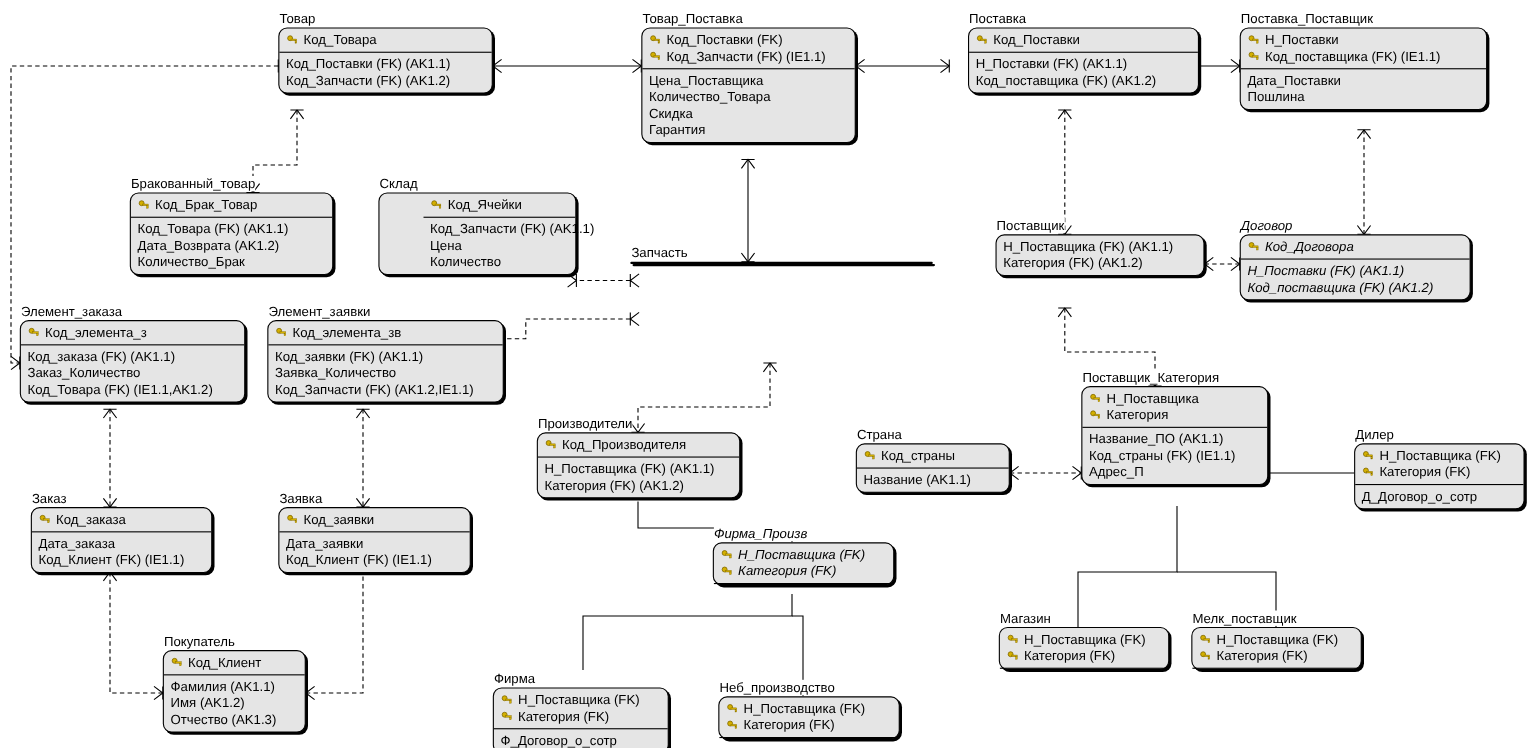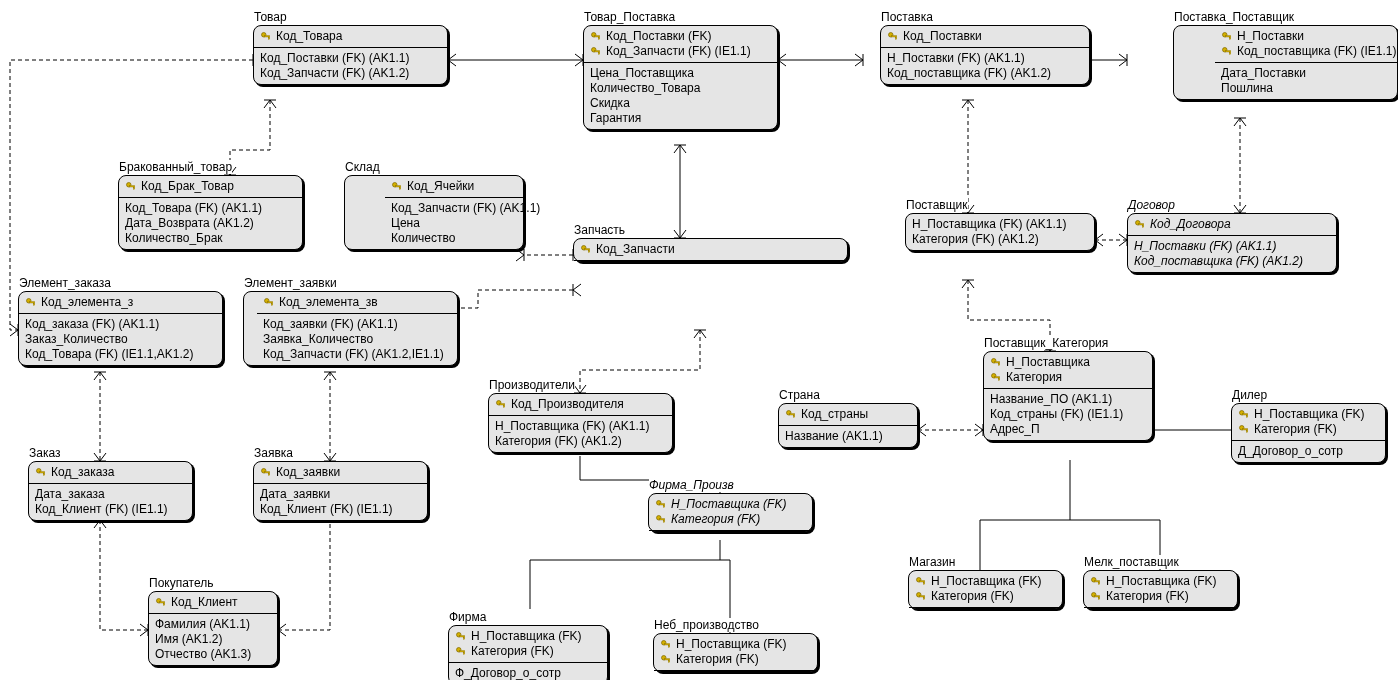--- a/index.html
+++ b/index.html
@@ -209,21 +209,21 @@
           <span class="txt">Код_заказа (FK) (AK1.1)</span>
         </div>
         <div class="row">
           <span class="txt">Заказ_Количество</span>
         </div>
         <div class="row">
           <span class="txt">Код_Товара (FK) (IE1.1,AK1.2)</span>
         </div>
       </div>
     </div>
-    <div class="entity" style="left: 243px; top: 291px; width: 215px; padding-left: 13px;">
+    <div class="entity" style="left: 243px; top: 291px; width: 215px;">
       <div class="title">Элемент_заявки</div>
       <div class="pk-section">
         <div class="row">
           <span class="key-icon">
             <svg viewBox="0 0 16 16">
               <circle cx="5" cy="5" r="3" fill="#d4b000" stroke="#826a00" stroke-width="1"></circle>
               <rect x="6" y="6" width="7" height="2" fill="#d4b000" stroke="#826a00" stroke-width="0.5"></rect>
               <rect x="11" y="8" width="2" height="3" fill="#d4b000" stroke="#826a00" stroke-width="0.5"></rect>
             </svg>
           </span>
@@ -374,32 +374,20 @@
         <div class="row">
           <span class="txt">Скидка</span>
         </div>
         <div class="row">
           <span class="txt">Гарантия</span>
         </div>
       </div>
     </div>
     <div class="entity" style="left: 573px; top: 238px; width: 275px;">
       <div class="title">Запчасть</div>
-      <div class="pk-section">
-        <div class="row">
-          <span class="key-icon">
-            <svg viewBox="0 0 16 16">
-              <circle cx="5" cy="5" r="3" fill="#d4b000" stroke="#826a00" stroke-width="1"></circle>
-              <rect x="6" y="6" width="7" height="2" fill="#d4b000" stroke="#826a00" stroke-width="0.5"></rect>
-              <rect x="11" y="8" width="2" height="3" fill="#d4b000" stroke="#826a00" stroke-width="0.5"></rect>
-            </svg>
-          </span>
-          <span class="txt">Код_Запчасти</span>
-        </div>
-      </div>
     </div>
     <div class="entity" style="left: 488px; top: 393px; width: 185px;">
       <div class="title">Производители</div>
       <div class="pk-section">
         <div class="row">
           <span class="key-icon">
             <svg viewBox="0 0 16 16">
               <circle cx="5" cy="5" r="3" fill="#d4b000" stroke="#826a00" stroke-width="1"></circle>
               <rect x="6" y="6" width="7" height="2" fill="#d4b000" stroke="#826a00" stroke-width="0.5"></rect>
               <rect x="11" y="8" width="2" height="3" fill="#d4b000" stroke="#826a00" stroke-width="0.5"></rect>
@@ -524,21 +512,21 @@
       <div class="title">Поставщик</div>
       <div class="attr-section">
         <div class="row">
           <span class="txt">Н_Поставщика (FK) (AK1.1)</span>
         </div>
         <div class="row">
           <span class="txt">Категория (FK) (AK1.2)</span>
         </div>
       </div>
     </div>
-    <div class="entity" style="left: 1173px; top: 25px; width: 225px; padding-left: 41px;">
+    <div class="entity" style="left: 1127px; top: 25px; width: 225px;">
       <div class="title">Поставка_Поставщик</div>
       <div class="pk-section">
         <div class="row">
           <span class="key-icon">
             <svg viewBox="0 0 16 16">
               <circle cx="5" cy="5" r="3" fill="#d4b000" stroke="#826a00" stroke-width="1"></circle>
               <rect x="6" y="6" width="7" height="2" fill="#d4b000" stroke="#826a00" stroke-width="0.5"></rect>
               <rect x="11" y="8" width="2" height="3" fill="#d4b000" stroke="#826a00" stroke-width="0.5"></rect>
             </svg>
           </span>

